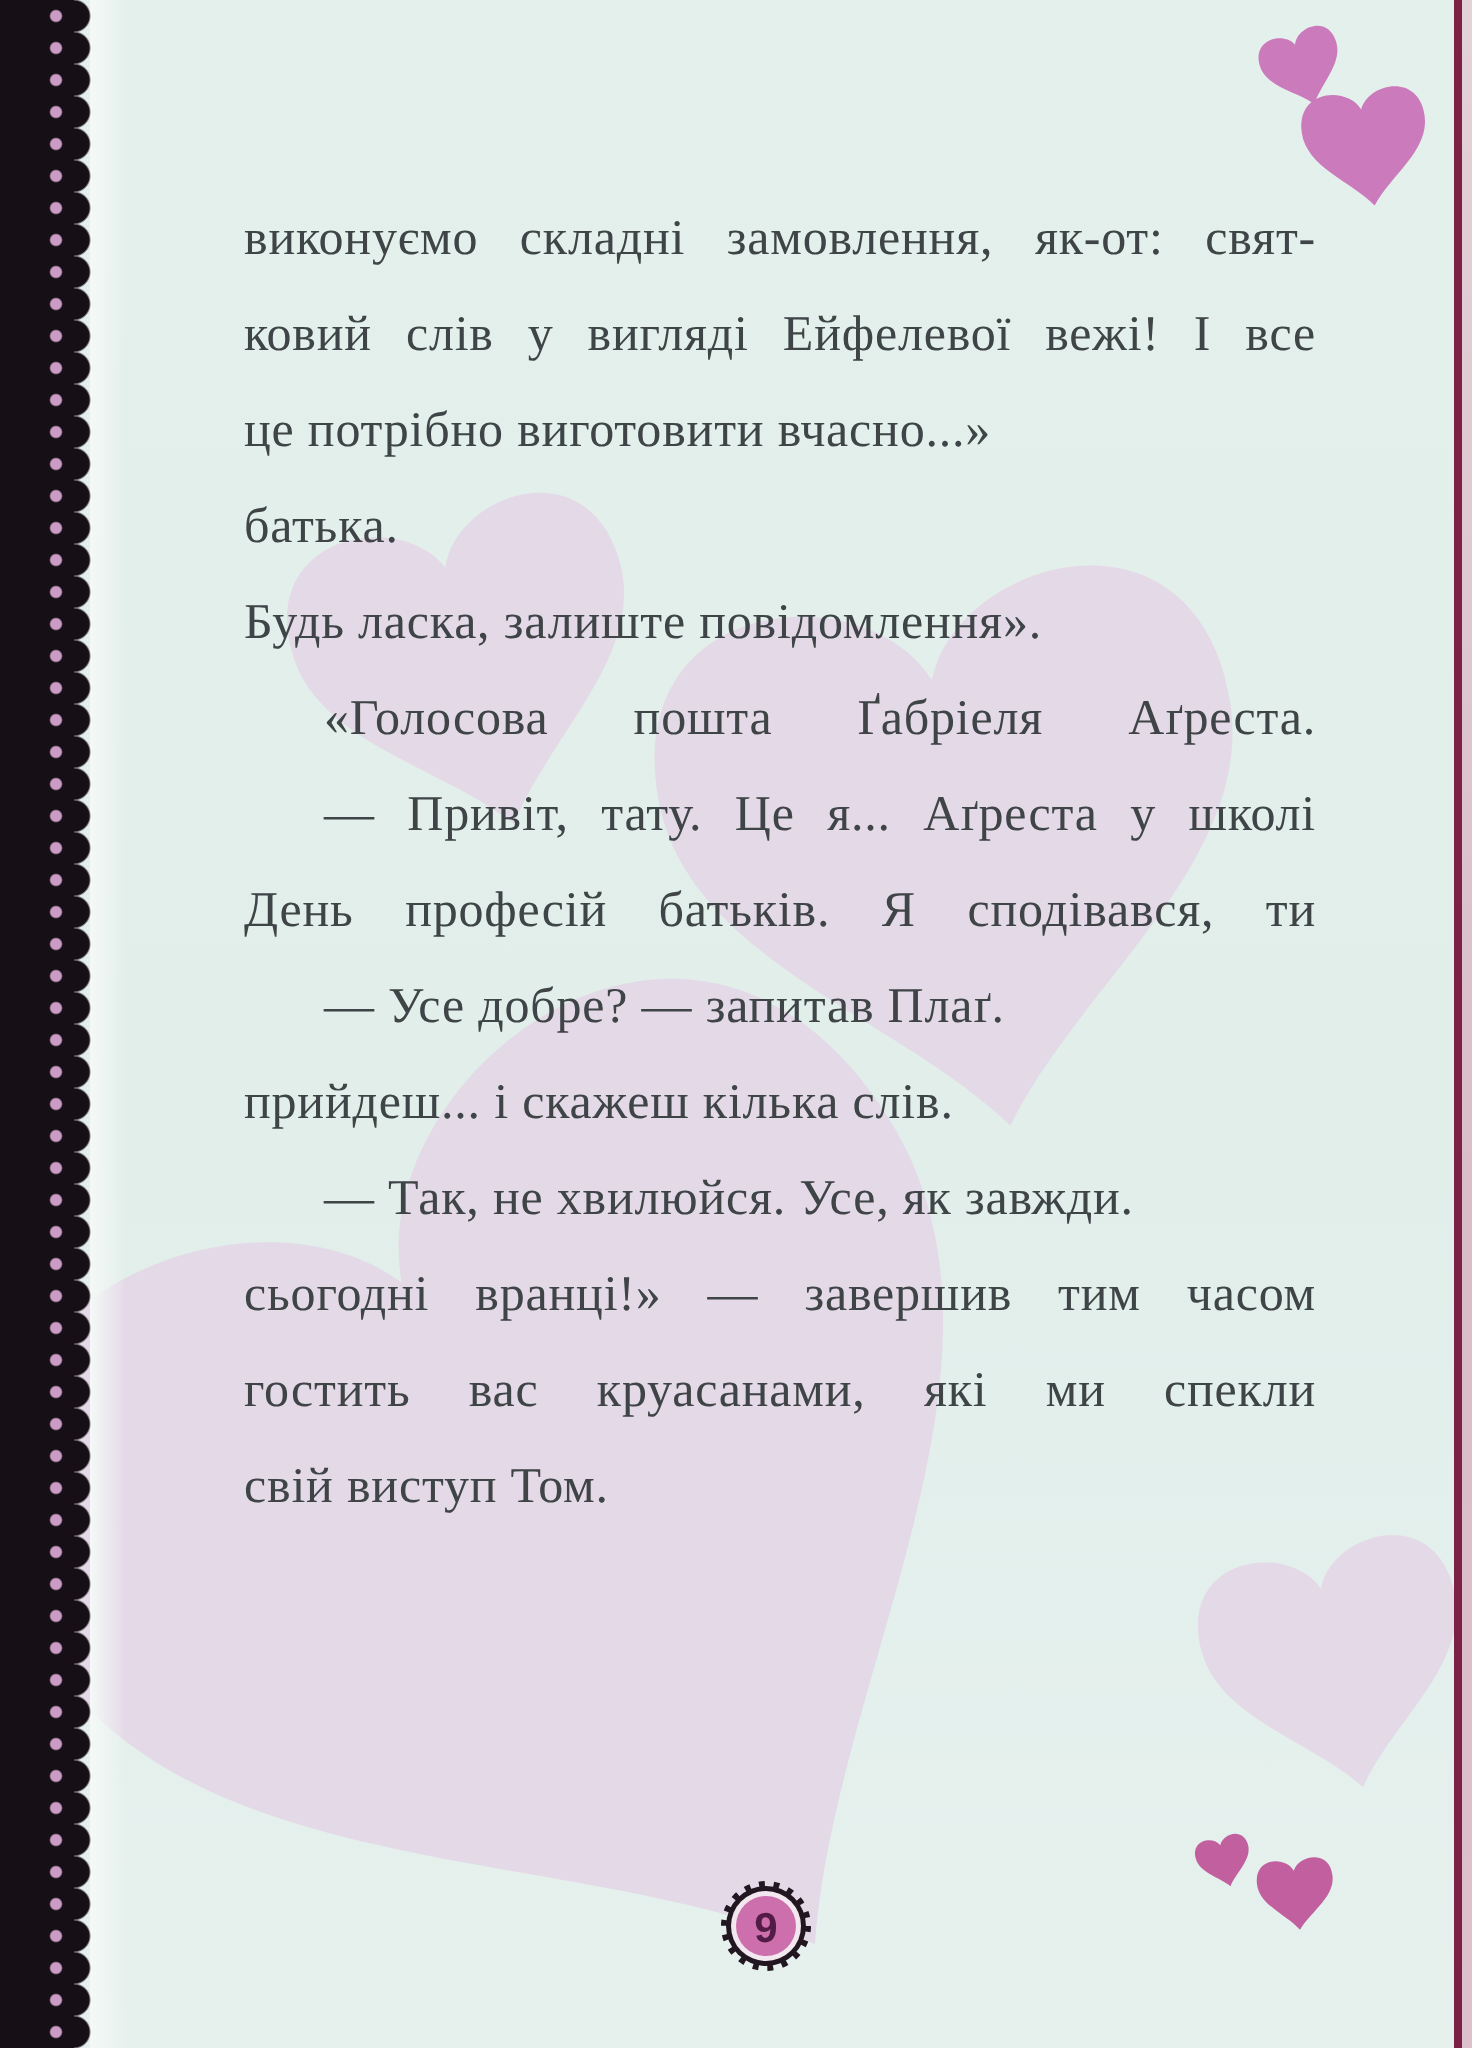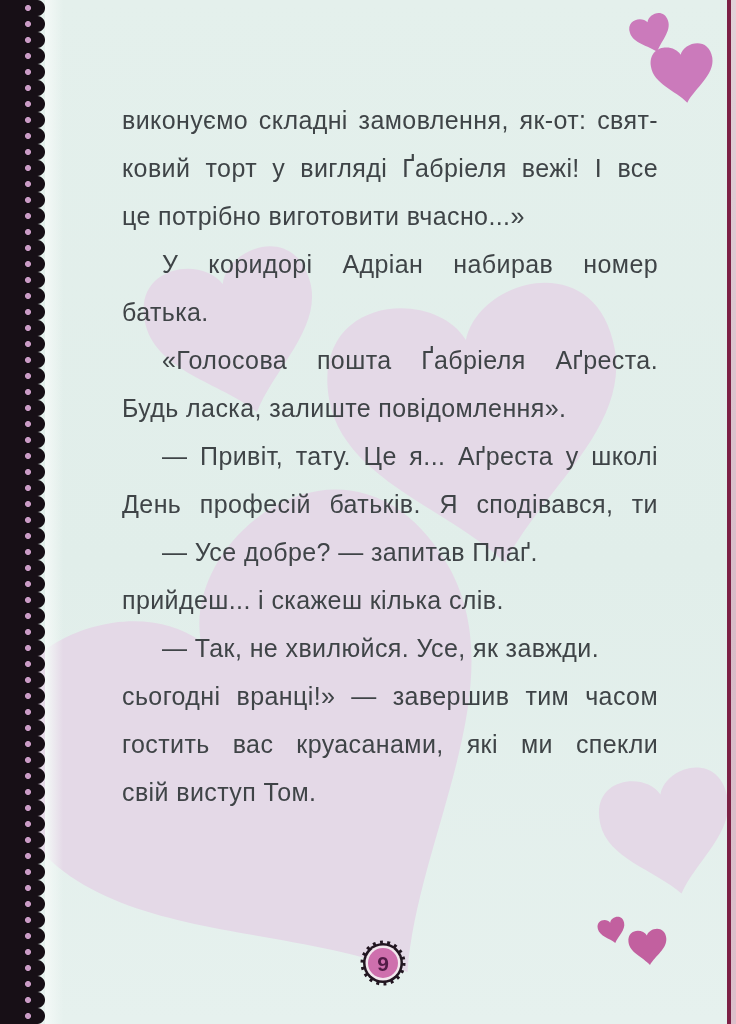--- a/index.html
+++ b/index.html
@@ -38,21 +38,21 @@
   
   .edge-line { position: absolute; left: 727px; top: 0; width: 4px; height: 1024px; background: #7d2045; z-index: 5; }
   .edge-strip { position: absolute; left: 731px; top: 0; width: 5px; height: 1024px; background: linear-gradient(180deg, #e3d2d8 0%, #d9bcc8 60%, #ddc0cb 100%); z-index: 5; }
 
   
   .text-block {
     position: absolute; left: 122px; top: 96px; width: 536px; z-index: 3;
     color: #3f4447; font-size: 25px; letter-spacing: 0.4px; font-weight: 400;
   }
   .ln { height: 48px; line-height: 48px; white-space: nowrap;
-        text-align: justify; text-align-last: justify; }
+        text-align: justify; text-align-last: justify; font-family: Liberation Serif, serif; }
   .ln.left { text-align: right; text-align-last: left; }
   .ln.ind  { padding-left: 40px; }
 
   
   .badge { position: absolute; left: 355px; top: 935px; z-index: 3; }
   .badge text { font-family: "Liberation Sans", "DejaVu Sans", sans-serif; font-weight: bold; }
 </style>
 </head>
 <body>
 
@@ -76,26 +76,25 @@
   </svg>
 
   <div class="binding"></div>
   <div class="fold-highlight"></div>
 
   <div class="edge-line"></div>
   <div class="edge-strip"></div>
 
   <div class="text-block">
     <div class="ln">виконуємо складні замовлення, як-от: свят-</div>
-    <div class="ln">ковий торт у вигляді Ґабріеля вежі! І все</div>
+    <div class="ln">ковий слів у вигляді Ейфелевої вежі! І все</div>
     <div class="ln left">це потрібно виготовити вчасно...»</div>
-    <div class="ln ind">У коридорі Адріан набирав номер</div>
     <div class="ln left">батька.</div>
+    <div class="ln left">Будь ласка, залиште повідомлення».</div>
     <div class="ln ind">«Голосова пошта Ґабріеля Аґреста.</div>
-    <div class="ln left">Будь ласка, залиште повідомлення».</div>
     <div class="ln ind">— Привіт, тату. Це я... Аґреста у школі</div>
     <div class="ln">День професій батьків. Я сподівався, ти</div>
     <div class="ln ind left">— Усе добре? — запитав Плаґ.</div>
     <div class="ln left">прийдеш... і скажеш кілька слів.</div>
     <div class="ln ind left">— Так, не хвилюйся. Усе, як завжди.</div>
     <div class="ln">сьогодні вранці!» — завершив тим часом</div>
     <div class="ln">гостить вас круасанами, які ми спекли</div>
     <div class="ln left">свій виступ Том.</div>
   </div>
 

